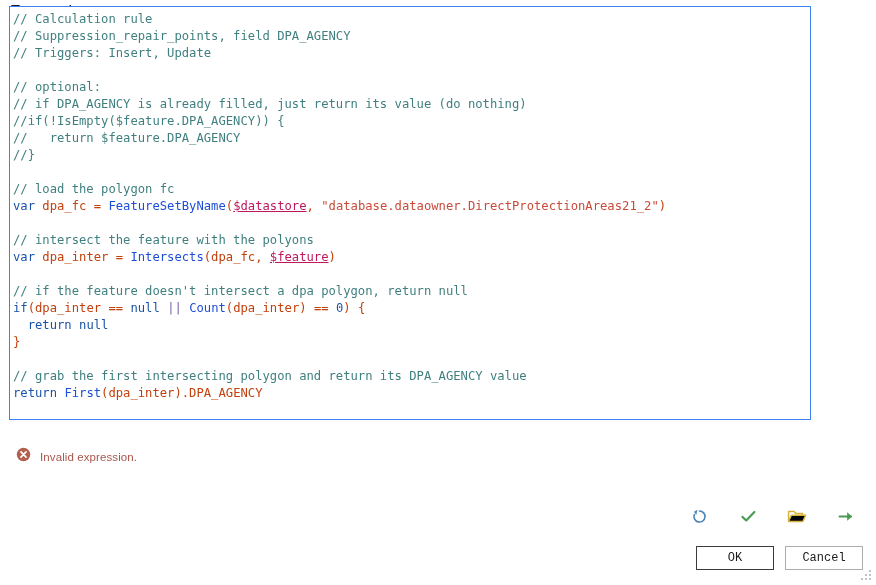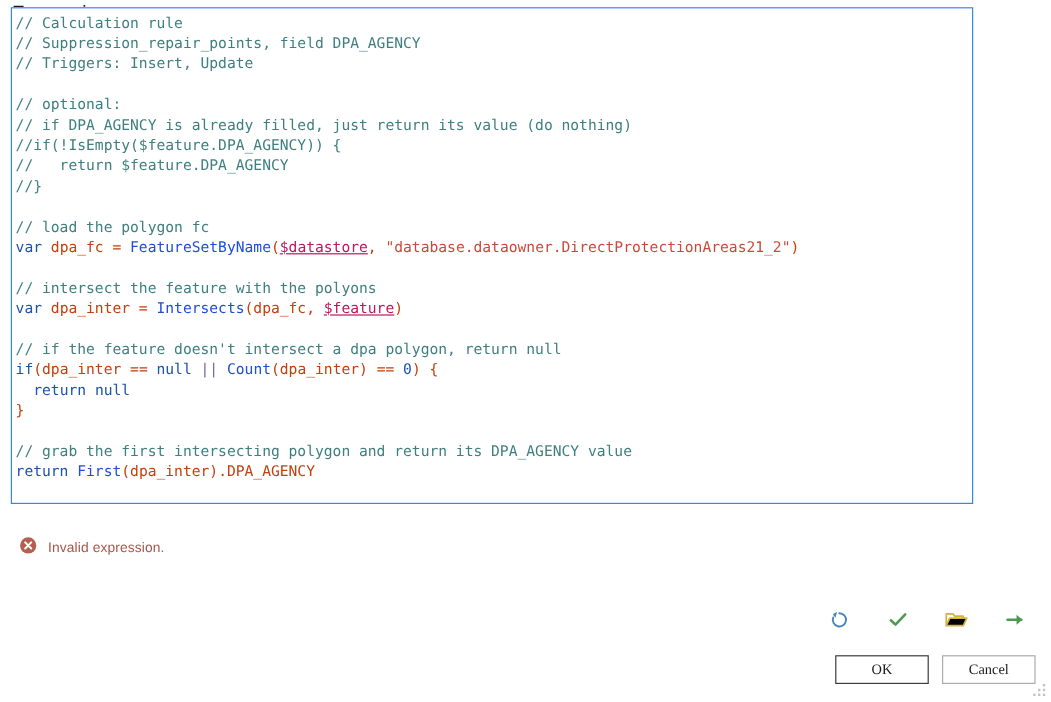--- a/index.html
+++ b/index.html
@@ -106,21 +106,21 @@
     top: 546px;
     display: flex;
     gap: 11px;
   }
   .btn {
     width: 78px;
     height: 24px;
     box-sizing: border-box;
     background: #ffffff;
     border: 1px solid #acacac;
-    font-family: Liberation Serif, serif;
+    font-family: Liberation Mono, monospace;
     font-size: 12px;
     color: #1a1a1a;
     cursor: pointer;
     line-height: 22px;
     text-align: center;
     padding: 0;
   }
   .btn.default { border: 1px solid #3c3c3c; }
 
   

